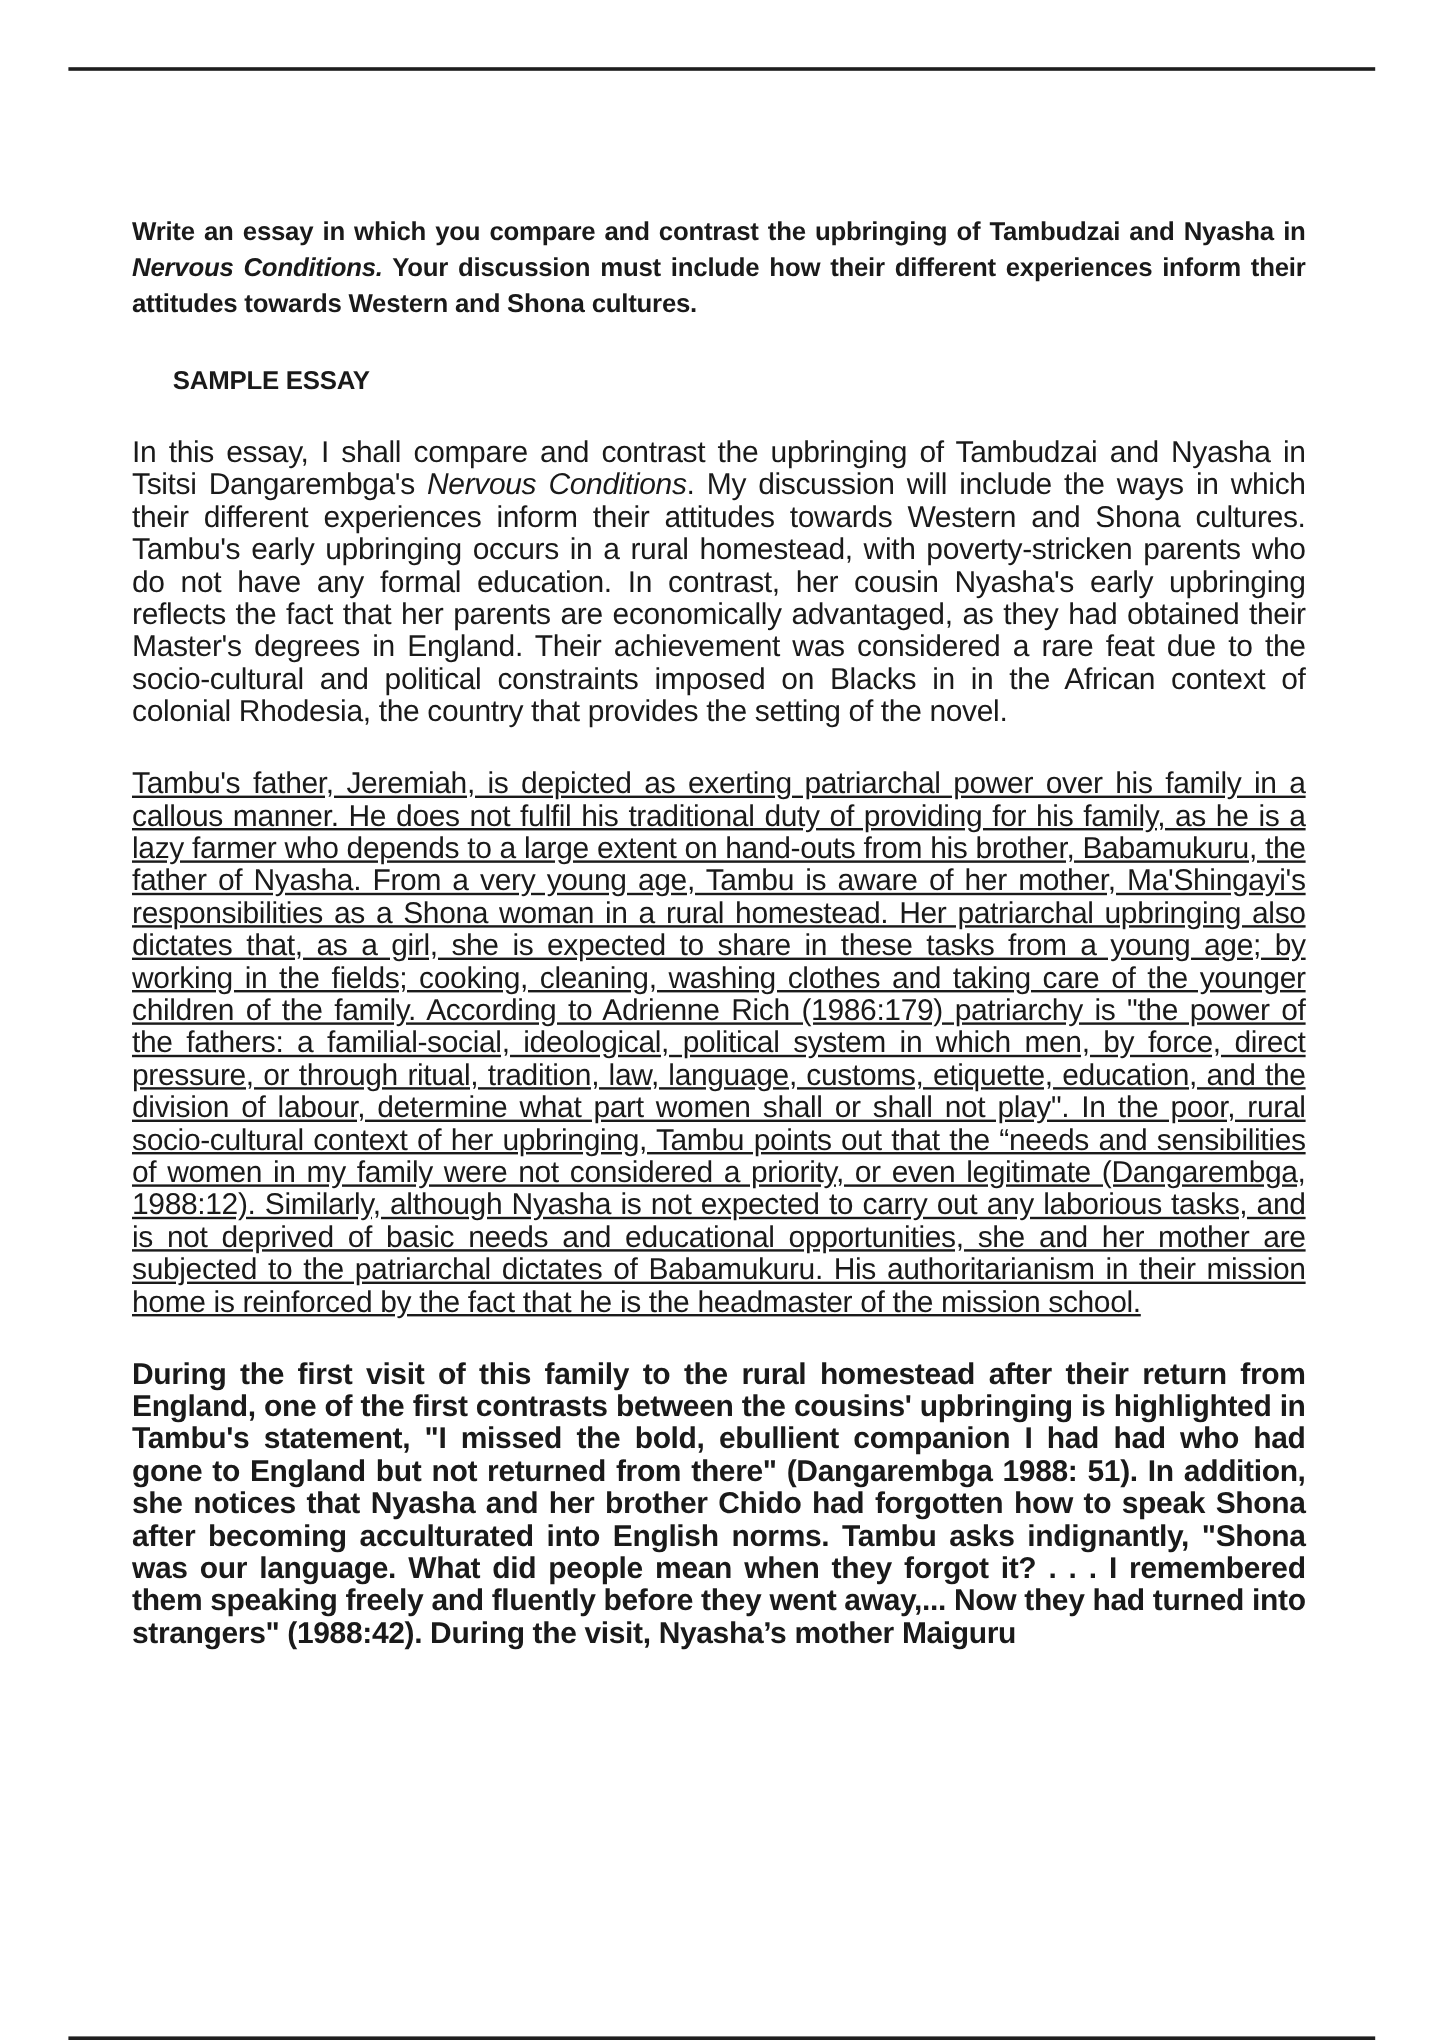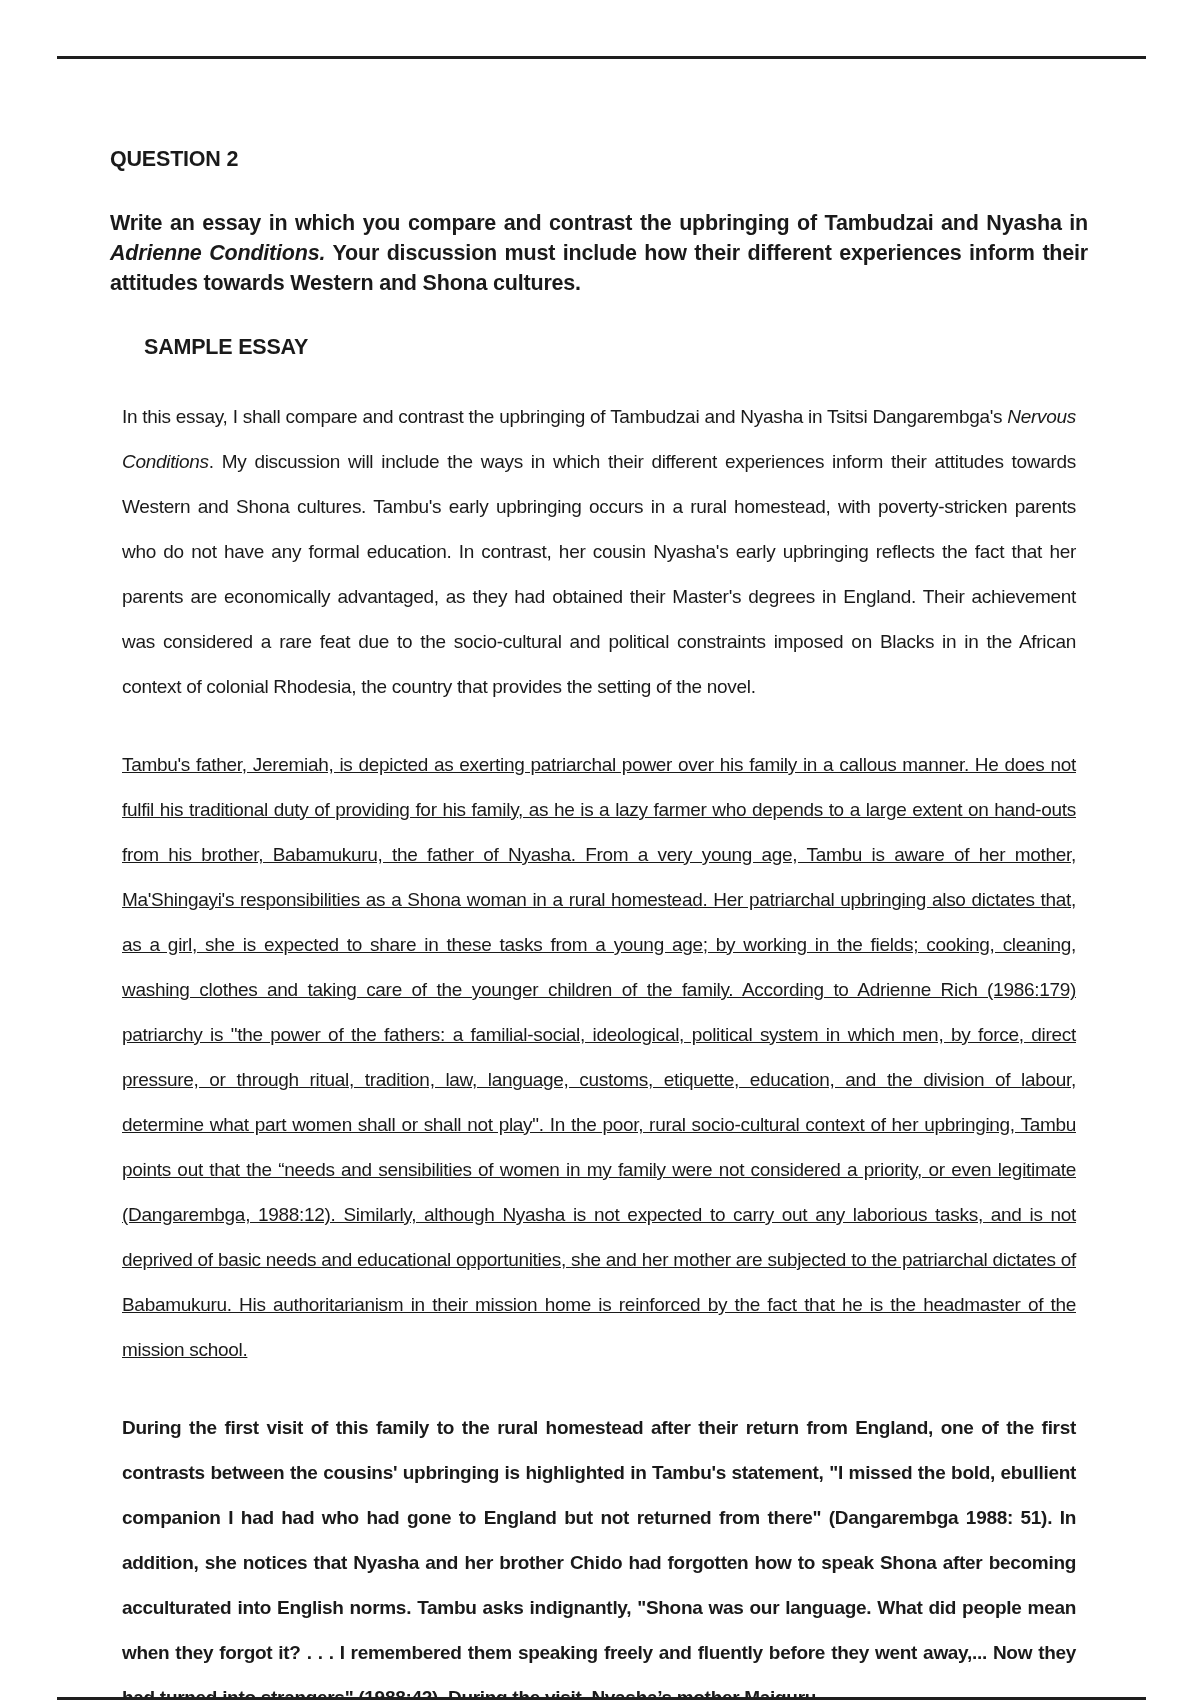--- a/index.html
+++ b/index.html
@@ -40,43 +40,42 @@
     .prompt {
       font-weight: bold;
       font-size: 21.5px;
       line-height: 30px;
       text-align: justify;
       margin: 0;
       letter-spacing: -0.2px;
     }
     .prompt em { font-style: italic; }
     .para {
-      font-size: 19px;
-      line-height: 45px;
+      font-size: 25px;
+      line-height: 27px;
       text-align: justify;
-      margin: 12px;
+      margin: 0;
       letter-spacing: -0.3px;
     }
     .para em { font-style: italic; }
     .h-question { margin-top: 0; }
     .p-prompt { margin-top: 34px; }
     .h-sample { margin-top: 34px; margin-left: 34px; }
     .p1 { margin-top: 32px; }
     .p2 { margin-top: 33px; text-decoration: underline; }
     .p3 { margin-top: 33px; font-weight: bold; }
   </style>
 </head>
 <body>
 
 <div class="rule top"></div>
 
 <div class="content">
-  <p class="heading h-question">QUESTION 2</p>
 
-  <p class="prompt p-prompt"><span>Write an essay in which you compare and contrast the upbringing of Tambudzai and Nyasha in </span><em>Adrienne Conditions.</em><span> Your discussion must include how their different experiences inform their attitudes towards Western and Shona cultures.</span></p>
+  <p class="prompt p-prompt"><span>Write an essay in which you compare and contrast the upbringing of Tambudzai and Nyasha in </span><em>Nervous Conditions.</em><span> Your discussion must include how their different experiences inform their attitudes towards Western and Shona cultures.</span></p>
 
   <p class="heading h-sample">SAMPLE ESSAY</p>
 
   <p class="para p1"><span>In this essay, I shall compare and contrast the upbringing of Tambudzai and Nyasha in Tsitsi Dangarembga's </span><em>Nervous Conditions</em><span>. My discussion will include the ways in which their different experiences inform their attitudes towards Western and Shona cultures. Tambu's early upbringing occurs in a rural homestead, with poverty-stricken parents who do not have any formal education. In contrast, her cousin Nyasha's early upbringing reflects the fact that her parents are economically advantaged, as they had obtained their Master's degrees in England. Their achievement was considered a rare feat due to the socio-cultural and political constraints imposed on Blacks in in the African context of colonial Rhodesia, the country that provides the setting of the novel.</span></p>
 
   <p class="para p2">Tambu's father, Jeremiah, is depicted as exerting patriarchal power over his family in a callous manner. He does not fulfil his traditional duty of providing for his family, as he is a lazy farmer who depends to a large extent on hand-outs from his brother, Babamukuru, the father of Nyasha. From a very young age, Tambu is aware of her mother, Ma'Shingayi's responsibilities as a Shona woman in a rural homestead. Her patriarchal upbringing also dictates that, as a girl, she is expected to share in these tasks from a young age; by working in the fields; cooking, cleaning, washing clothes and taking care of the younger children of  the family.  According to Adrienne Rich (1986:179) patriarchy is "the power of the fathers: a familial-social, ideological, political system in which men, by force, direct pressure, or through ritual, tradition, law, language, customs, etiquette, education, and the division of labour, determine what part women shall or shall not play". In the poor, rural socio-cultural context of her upbringing, Tambu points out that the “needs and sensibilities of women in my family were not considered a priority, or even legitimate (Dangarembga, 1988:12). Similarly, although Nyasha is not expected to carry out any laborious tasks, and is not deprived of basic needs and educational opportunities, she and her mother are subjected to the patriarchal dictates of Babamukuru. His authoritarianism in their mission home is reinforced by the fact that he is the headmaster of the mission school.</p>
 
   <p class="para p3">During the first visit of this family to the rural homestead after their return from England, one of the first contrasts between the cousins' upbringing  is highlighted in Tambu's statement, "I missed the bold, ebullient companion I had had who had gone to England but not returned from there" (Dangarembga 1988: 51). In addition, she notices that Nyasha and her brother Chido had forgotten how to speak Shona after becoming acculturated into English norms. Tambu asks indignantly, "Shona was our language. What did people mean when they forgot it? . . . I remembered them speaking freely and fluently before they went away,... Now they had turned into strangers" (1988:42). During the visit, Nyasha’s mother Maiguru</p>
 </div>
 

